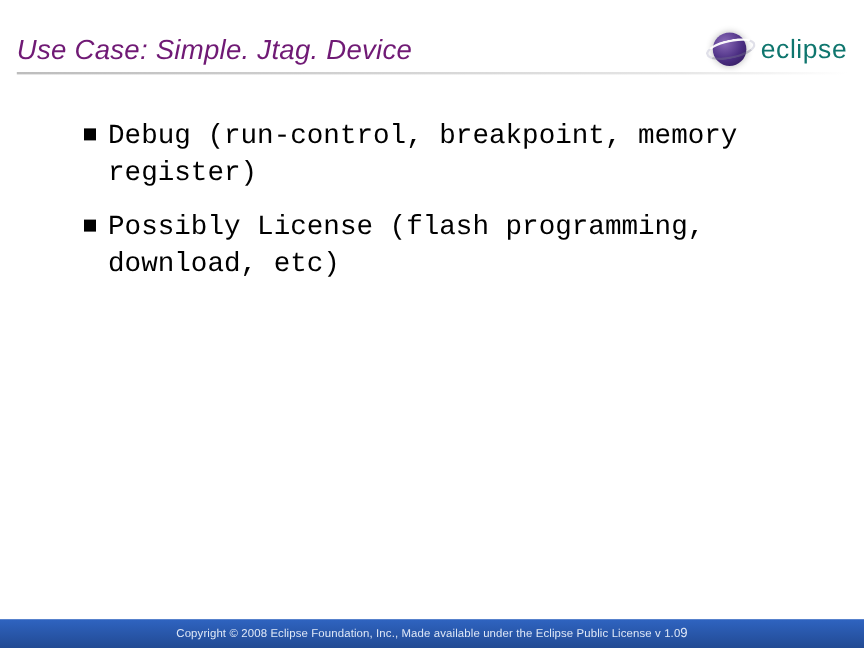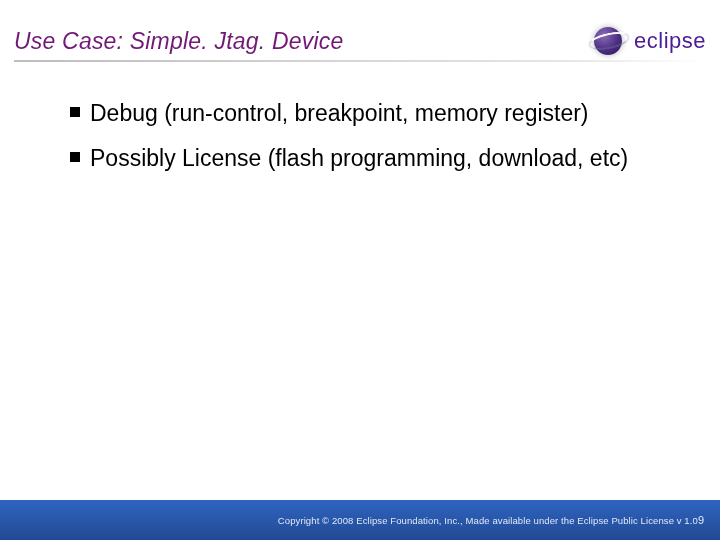--- a/index.html
+++ b/index.html
@@ -5,26 +5,26 @@
   * { box-sizing: border-box; margin: 0; padding: 0; }
   html, body { width: 720px; height: 540px; font-family: Arial, Helvetica, sans-serif; background: #fff; overflow: hidden; }
   .slide { position: relative; width: 720px; height: 540px; }
   .title-bar { position: absolute; top: 22px; left: 14px; right: 14px; height: 38px; display: flex; align-items: center; justify-content: space-between; }
   .title-text { font-style: italic; font-size: 23px; color: #701a75; letter-spacing: 0.2px; }
   .title-rule { position: absolute; top: 60px; left: 14px; right: 14px; height: 2px; background: linear-gradient(to right, #bdbdbd 0%, #e6e6e6 80%, rgba(255,255,255,0) 100%); }
   .logo { position: relative; width: 140px; height: 40px; display: flex; align-items: center; justify-content: flex-end; }
   .logo-orb { position: relative; width: 36px; height: 36px; }
   .logo-orb .disc { position: absolute; left: 4px; top: 4px; width: 28px; height: 28px; border-radius: 50%; background: radial-gradient(circle at 35% 30%, #8a6bb8 0%, #4b2e83 55%, #2a1550 100%); box-shadow: 0 0 6px rgba(0,0,0,0.3); }
   .logo-orb .ring { position: absolute; left: -2px; top: 10px; width: 42px; height: 16px; border: 2px solid rgba(220,220,230,0.85); border-radius: 50%; transform: rotate(-12deg); border-top-color: rgba(255,255,255,0.95); border-bottom-color: rgba(120,120,140,0.4); }
-  .logo-text { margin-left: 8px; font-size: 22px; color: #4c1d95; letter-spacing: 0.5px; }
-  .body { position: absolute; top: 98px; left: 70px; right: 60px; }
+  .logo-text { margin-left: 8px; font-size: 22px; color: #0f766e; letter-spacing: 0.5px; }
+  .body { position: absolute; top: 98px; left: 70px; right: 60px; font-family: Liberation Mono, monospace; }
   .bullet { display: flex; align-items: flex-start; margin-bottom: 14px; }
   .bullet .marker { flex: 0 0 auto; width: 10px; height: 10px; background: #000; margin-top: 9px; margin-right: 10px; }
   .bullet .text { font-size: 23px; line-height: 1.35; color: #000; }
-  .footer { position: absolute; left: 0; right: 0; bottom: 0; height: 40px; background: linear-gradient(to bottom, #2f64c1 0%, #224a93 100%); color: #dfe8f7; font-size: 9.5px; display: flex; align-items: center; justify-content: flex-end; padding: 0 16px; }
+  .footer { position: absolute; left: 0; right: 0; bottom: 0; height: 24px; background: linear-gradient(to bottom, #2f64c1 0%, #224a93 100%); color: #dfe8f7; font-size: 9.5px; display: flex; align-items: center; justify-content: center; padding: 0 16px; }
   .footer .copy { letter-spacing: 0.1px; }
   .footer .page { font-size: 11px; }
 </style>
 </head>
 <body>
 
 <div class="slide">
 
   <div class="title-bar">
     <div class="title-text">Use Case: Simple. Jtag. Device</div>

